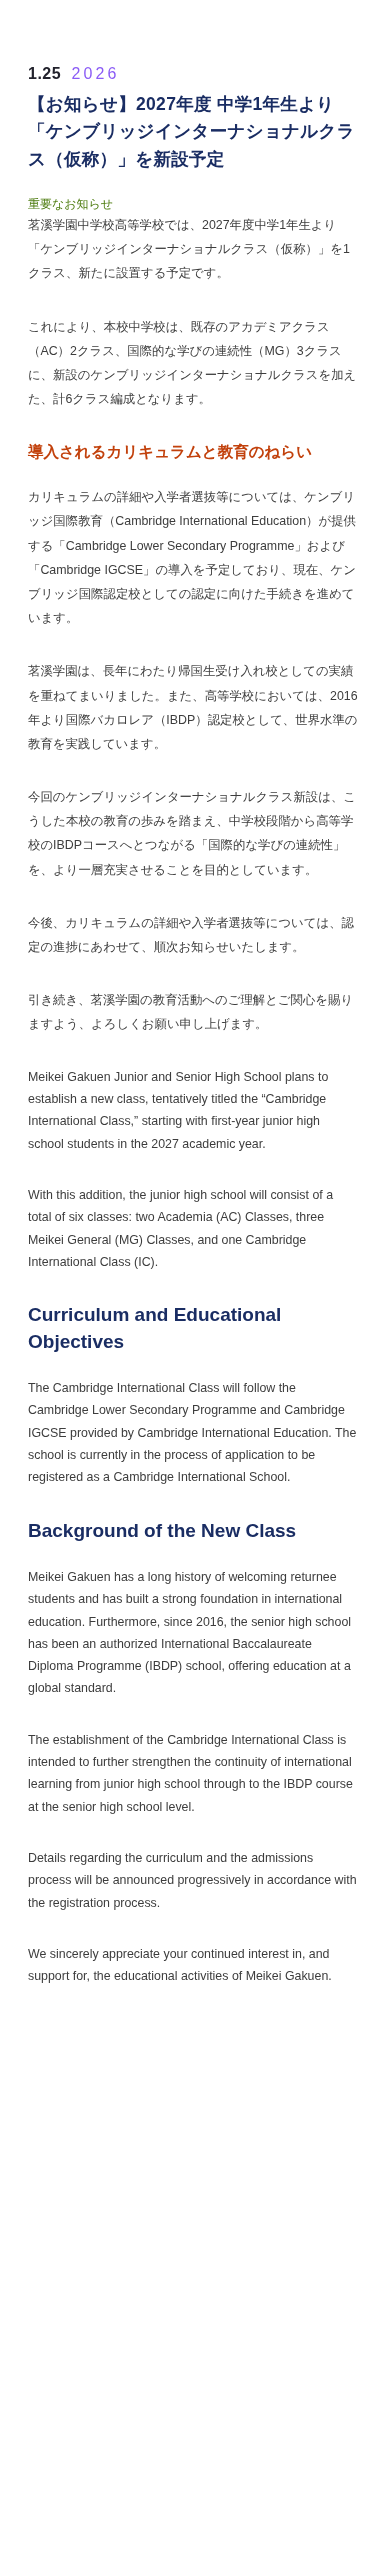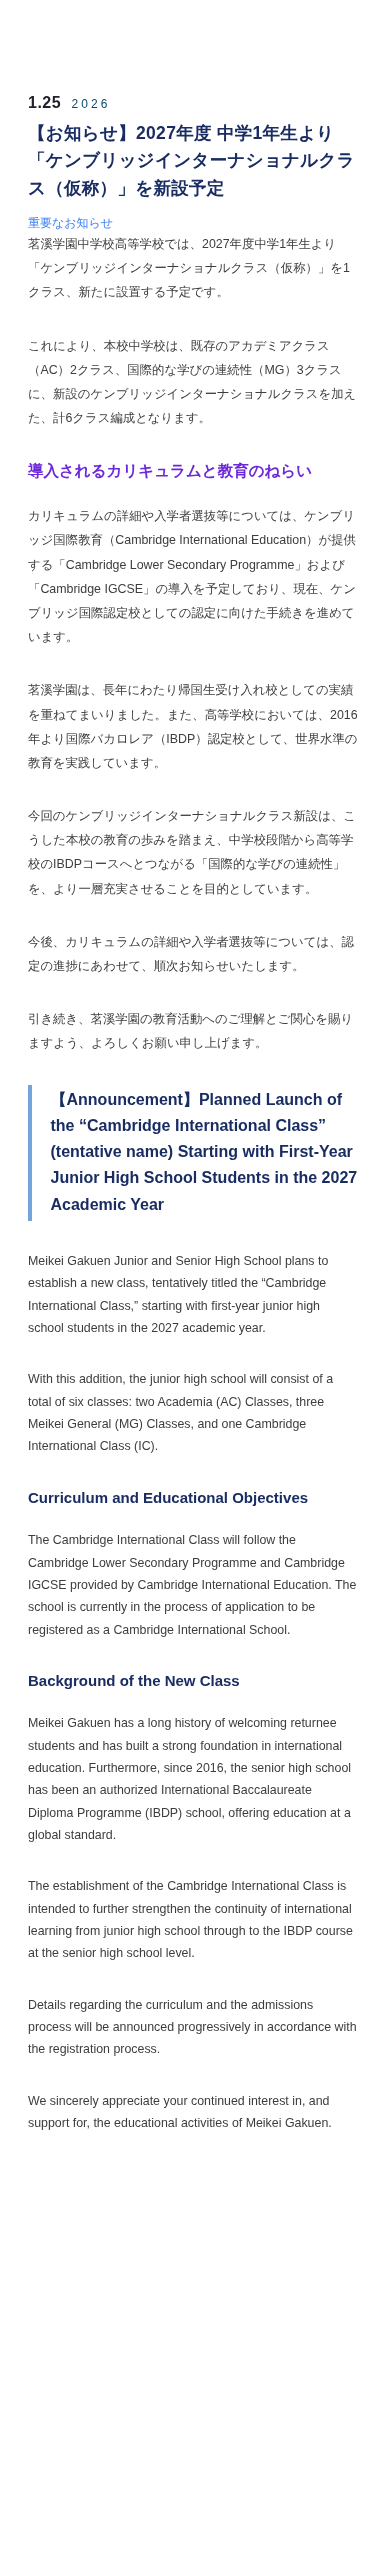--- a/index.html
+++ b/index.html
@@ -6,44 +6,44 @@
   html, body { background: #ffffff; }
   body {
     width: 386px; height: 3091px;
     position: relative; overflow: hidden;
     font-family: "Liberation Sans", "DejaVu Sans", sans-serif;
     color: #3d3d3d;
   }
   .page { padding: 0 28px; }
 
   
-  .date-row { padding-top: 94px; display: flex; align-items: baseline; gap: 10.3px; }
+  .date-row { padding-top: 65px; display: flex; align-items: baseline; gap: 10.3px; }
   .date-day { font-size: 16px; font-weight: 700; color: #22222c; letter-spacing: 0.5px; }
-  .date-year { font-size: 12px; color: #0c4a6e; letter-spacing: 3.1px; text-align: center; }
+  .date-year { font-size: 16px; color: #8b5cf6; letter-spacing: 3.1px; text-align: center; }
 
   
   .article-title {
     margin-top: 8.2px;
     font-size: 17.5px; line-height: 1.56; font-weight: 700;
     color: #1a2d63; letter-spacing: 0.3px;
   }
   .article-tag {
-    display: inline-block; margin-top: 13px;
-    font-size: 12px; color: #3b82f6; text-decoration: none; cursor: pointer;
+    display: inline-block; margin-top: 23px;
+    font-size: 12px; color: #4d7c0f; text-decoration: none; cursor: pointer;
   }
 
   
   .article-body { font-size: 12.4px; line-height: 1.95; color: #3d3d3d; }
   .article-body p { margin: 0 0 29px; }
   .article-body h2 {
-    font-size: 15.5px; font-weight: 700; color: #6d28d9;
+    font-size: 15.5px; font-weight: 700; color: #c2410c;
     margin: 26px 0 21.6px; line-height: 1.5;
   }
   .en-block h3 {
-    font-size: 15px; font-weight: 700; color: #1a2d63;
+    font-size: 19px; font-weight: 700; color: #1a2d63;
     margin: 28px 0 21.6px; line-height: 1.4;
   }
   .en-announce {
     border-left: 4.6px solid #76a3dc;
     padding: 2.1px 0 3.1px 18.5px;
     margin: 28px 0 29px;
   }
   .en-announce .en-heading {
     font-size: 16px; line-height: 1.64; font-weight: 700; color: #1a2d63;
   }
@@ -73,23 +73,20 @@
     <p>カリキュラムの詳細や入学者選抜等については、ケンブリッジ国際教育（Cambridge International Education）が提供する「Cambridge Lower Secondary Programme」および「Cambridge IGCSE」の導入を予定しており、現在、ケンブリッジ国際認定校としての認定に向けた手続きを進めています。</p>
 
 
     <p>茗溪学園は、長年にわたり帰国生受け入れ校としての実績を重ねてまいりました。また、高等学校においては、2016年より国際バカロレア（IBDP）認定校として、世界水準の教育を実践しています。</p>
     <p>今回のケンブリッジインターナショナルクラス新設は、こうした本校の教育の歩みを踏まえ、中学校段階から高等学校のIBDPコースへとつながる「国際的な学びの連続性」を、より一層充実させることを目的としています。</p>
     <p>今後、カリキュラムの詳細や入学者選抜等については、認定の進捗にあわせて、順次お知らせいたします。</p>
     <p>引き続き、茗溪学園の教育活動へのご理解とご関心を賜りますよう、よろしくお願い申し上げます。</p>
 
     <div class="en-block">
 
-      <div class="en-announce">
-        <div class="en-heading">【Announcement】Planned Launch of the “Cambridge International Class” (tentative name) Starting with First-Year Junior High School Students in the 2027 Academic Year</div>
-      </div>
 
       <p>Meikei Gakuen Junior and Senior High School plans to establish a new class, tentatively titled the “Cambridge International Class,” starting with first-year junior high school students in the 2027 academic year.</p>
       <p>With this addition, the junior high school will consist of a total of six classes: two Academia (AC) Classes, three Meikei General (MG) Classes, and one Cambridge International Class (IC).</p>
 
       <h3>Curriculum and Educational Objectives</h3>
 
       <p>The Cambridge International Class will follow the Cambridge Lower Secondary Programme and Cambridge IGCSE provided by Cambridge International Education. The school is currently in the process of application to be registered as a Cambridge International School.</p>
 
       <h3>Background of the New Class</h3>
 

